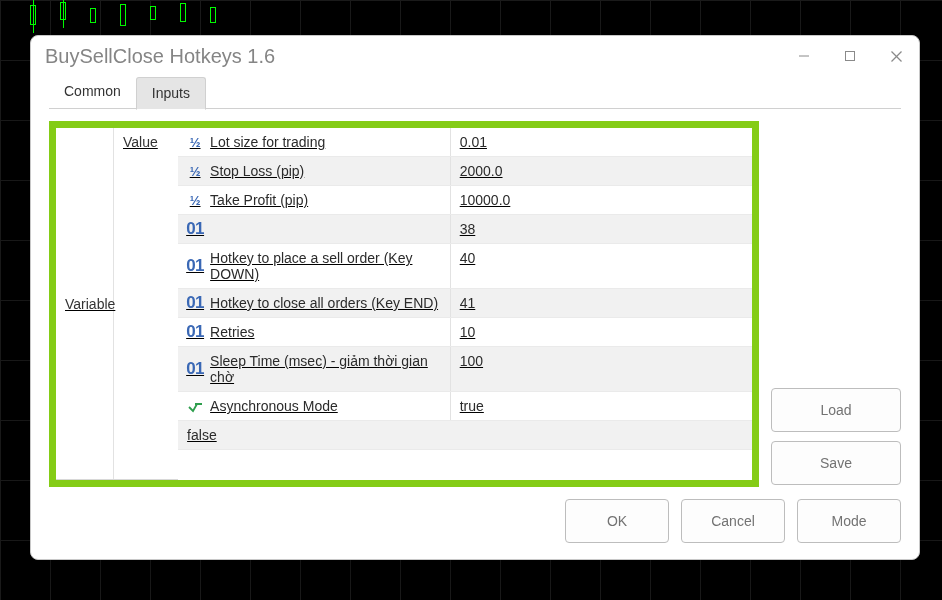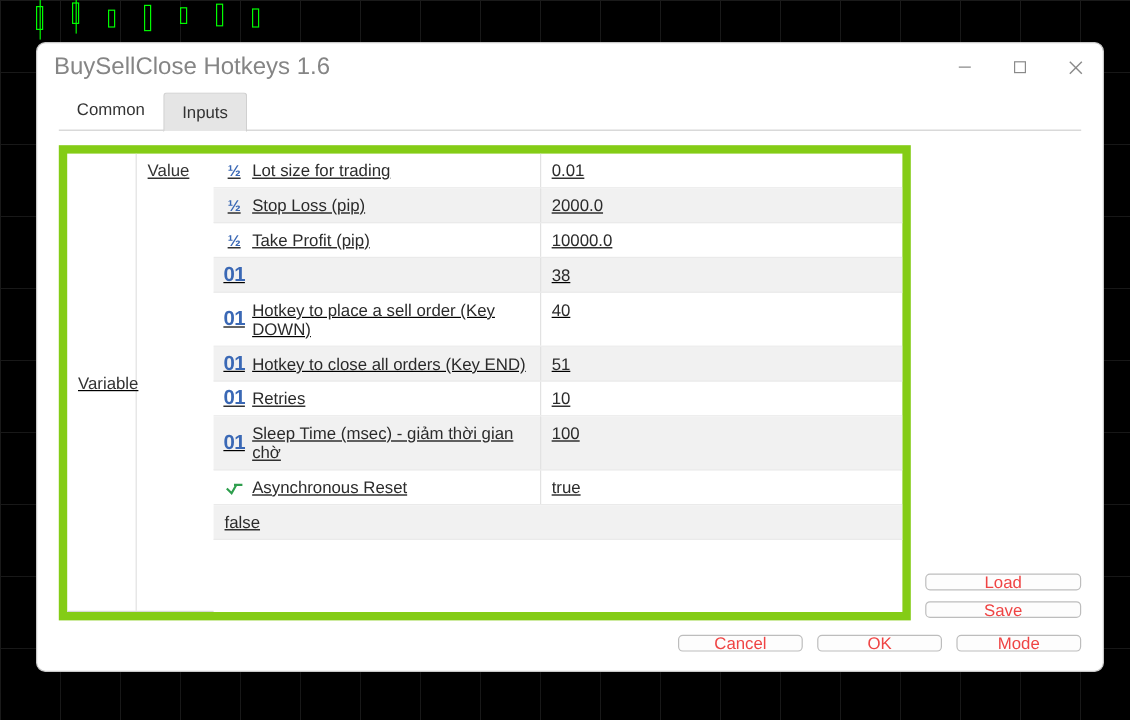--- a/index.html
+++ b/index.html
@@ -175,26 +175,26 @@
     
     .side-buttons {
       width: 130px;
       display: flex;
       flex-direction: column;
       justify-content: flex-end;
       gap: 9px;
       padding-bottom: 2px;
     }
     .btn {
-      height: 14px;
+      height: 44px;
       border: 1px solid #bdbdbd;
       border-radius: 4px;
       background: #fdfdfd;
       font-size: 14px;
-      color: #ef4444;
+      color: #737373;
       display: flex;
       align-items: center;
       justify-content: center;
       cursor: pointer;
     }
 
     
     .bottom-bar {
       padding: 2px 18px 16px;
       display: flex;
@@ -300,21 +300,21 @@
               <span class="type-ico type-int">01</span>
               <span>Hotkey to place a sell order (Key DOWN)</span>
             </div>
             <div class="td td-val">40</div>
           </div>
           <div class="tr alt">
             <div class="td td-var">
               <span class="type-ico type-int">01</span>
               <span>Hotkey to close all orders (Key END)</span>
             </div>
-            <div class="td td-val">51</div>
+            <div class="td td-val">41</div>
           </div>
           <div class="tr">
             <div class="td td-var">
               <span class="type-ico type-int">01</span>
               <span>Retries</span>
             </div>
             <div class="td td-val">10</div>
           </div>
           <div class="tr alt">
             <div class="td td-var">
@@ -323,35 +323,35 @@
             </div>
             <div class="td td-val">100</div>
           </div>
           <div class="tr">
             <div class="td td-var">
               <span class="type-ico type-bool">
                 <svg width="15" height="13" viewBox="0 0 15 13">
                   <path d="M1 7 L5 11 L9 4 M7 4 L14 4" fill="none" stroke="#2e9e4d" stroke-width="1.8"></path>
                 </svg>
               </span>
-              <span>Asynchronous Reset</span>
+              <span>Asynchronous Mode</span>
             </div>
             <div class="td td-val">true</div>
           </div>
           <div class="tr alt">
             <div class="td td-val">false</div>
           </div>
         </div>
     </div>
 
     <div class="side-buttons">
       <div class="btn">Load</div>
       <div class="btn">Save</div>
     </div>
   </div>
 
   <div class="bottom-bar">
+    <div class="btn">OK</div>
     <div class="btn">Cancel</div>
-    <div class="btn">OK</div>
     <div class="btn">Mode</div>
   </div>
 
 </div>
 
 </body></html>

